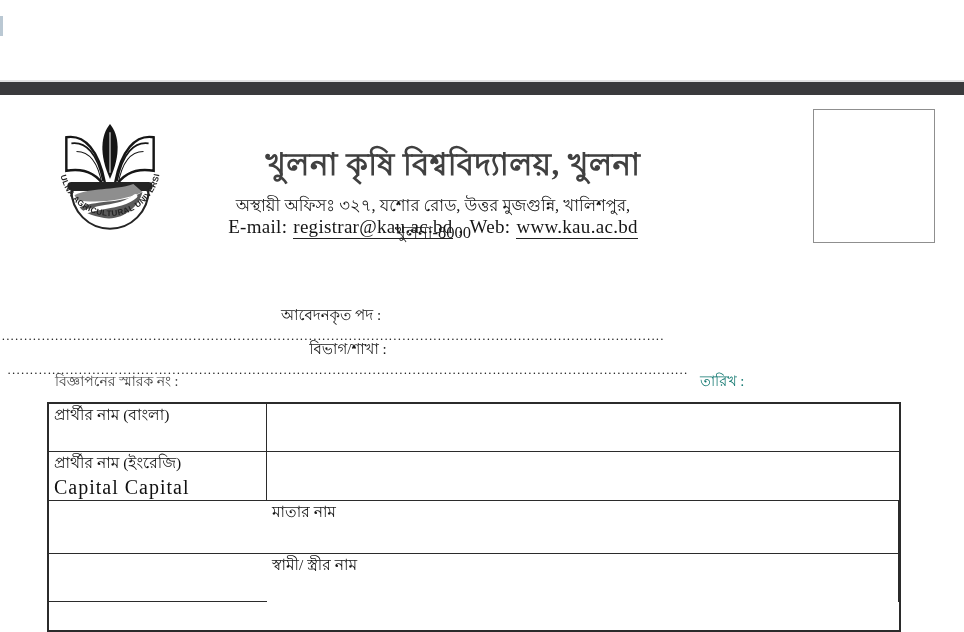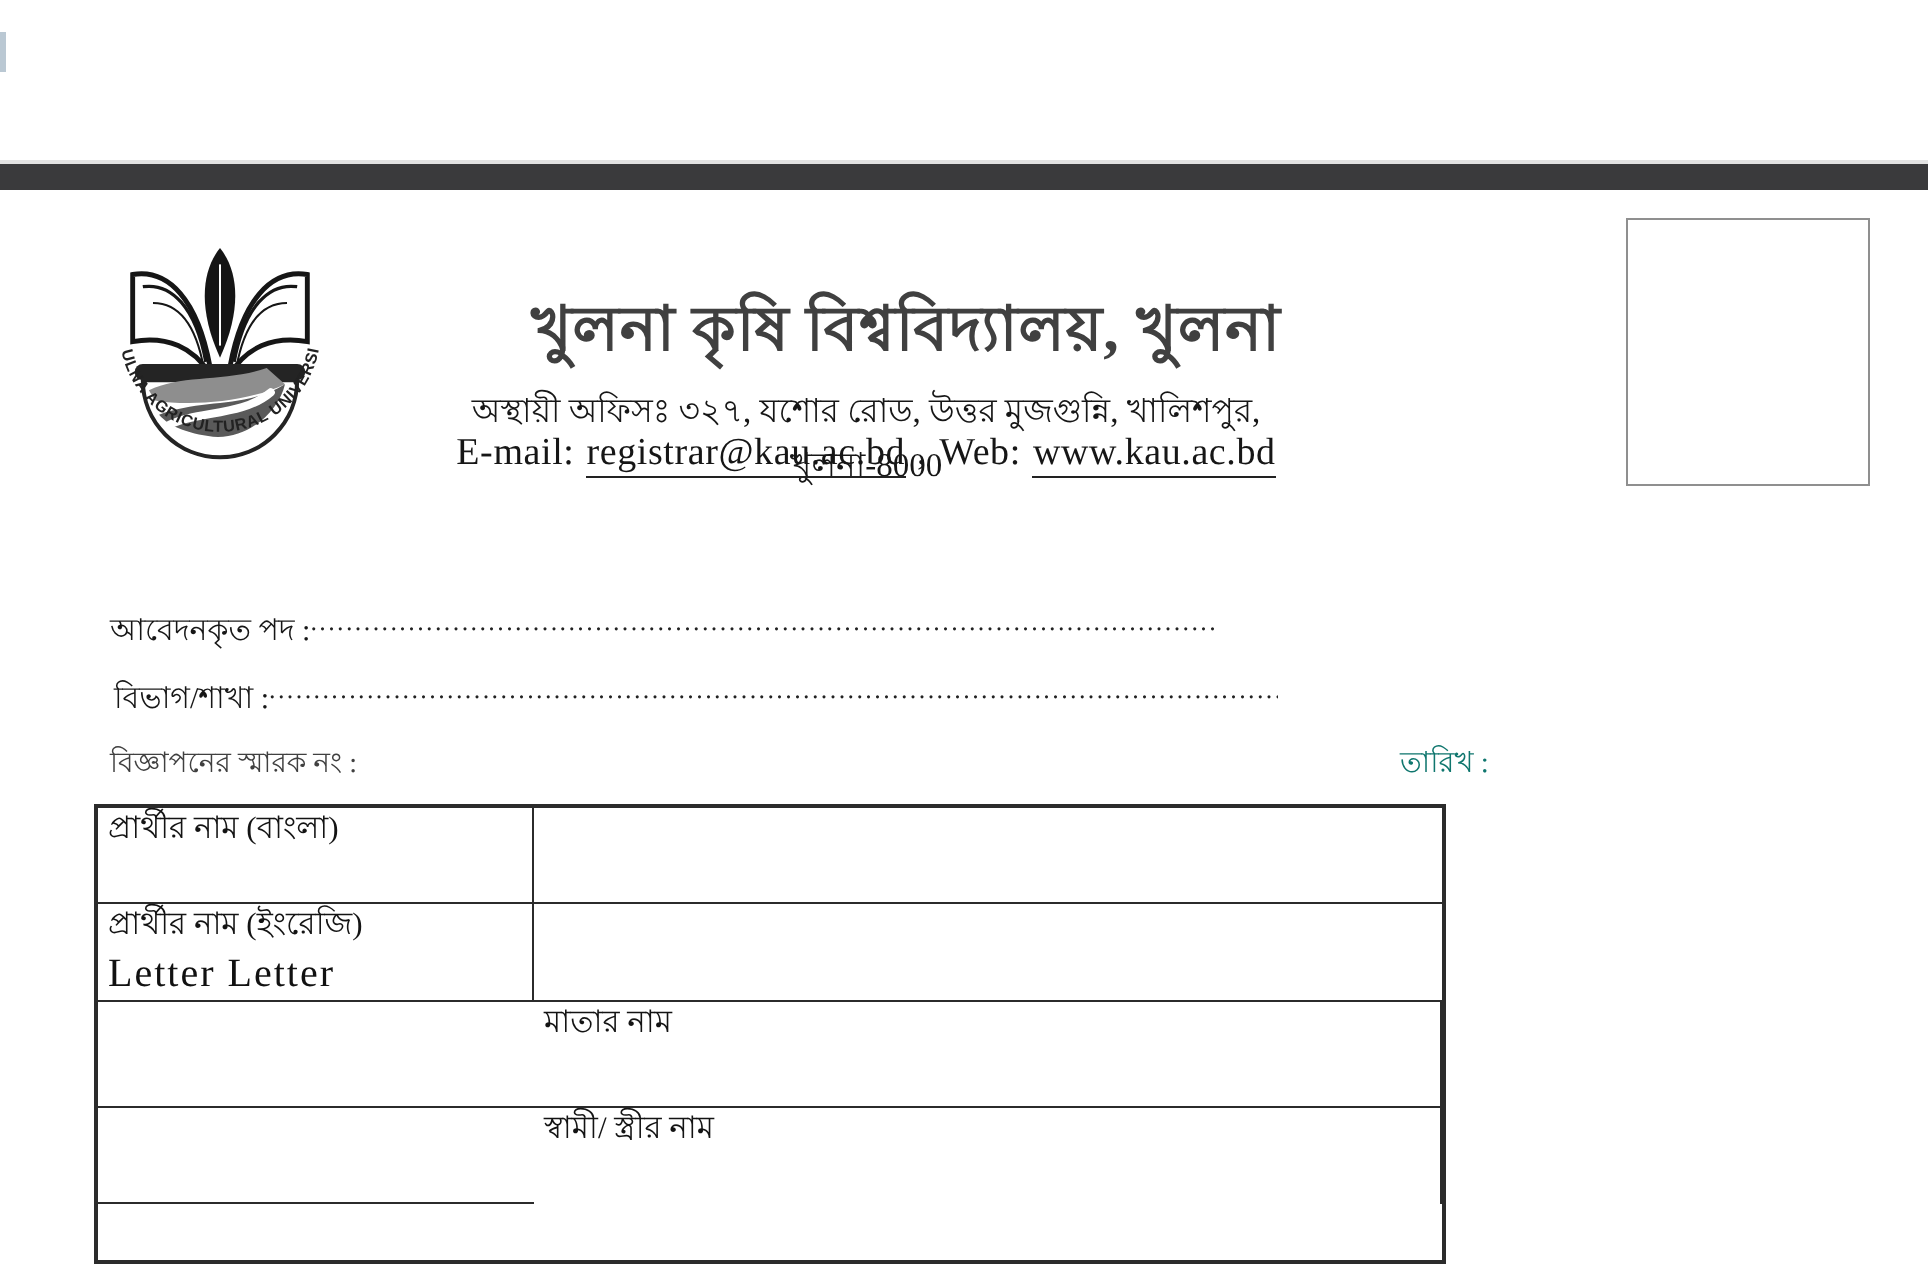--- a/index.html
+++ b/index.html
@@ -41,44 +41,45 @@
     font-family: "Liberation Serif", serif; letter-spacing: 0.3px;
   }
   .contact .lnk { border-bottom: 1.5px solid #222; padding-bottom: 1px; text-align: right; }
   .contact .sp  { display: inline-block; width: 6px; }
   .photo-box {
     position: absolute; left: 813px; top: 109px; width: 122px; height: 134px;
     border: 1px solid #8f8f8f; background: #fff;
   }
   
   .fill-line {
-    position: absolute; display: flex; align-items: flex-start;
+    position: absolute; display: flex; align-items: center;
     font-size: 15px; color: #161616;
     font-family: "Liberation Serif", "DejaVu Sans", serif;
+    flex-direction: column;
   }
   .fill-line .lbl { white-space: nowrap; flex: 0 0 auto; }
   .fill-line .dots {
     flex: 1 1 auto; overflow: hidden; white-space: nowrap;
     font-size: 13px; letter-spacing: 1.2px; color: #222;
   }
   #line-post { left: 55px; top: 303px; width: 552px; }
   #line-dept { left: 57px; top: 337px; width: 582px; }
   .memo-label {
     position: absolute; left: 55px; top: 370px;
     font-size: 14px; color: #404040;
     font-family: "Liberation Serif", "DejaVu Sans", serif;
   }
   .date-label {
     position: absolute; left: 700px; top: 370px;
     font-size: 14.5px; color: #0f766e;
     font-family: "Liberation Serif", "DejaVu Sans", serif;
   }
   
   .app-table {
-    position: absolute; left: 47px; top: 402px; width: 676px; height: 230px;
+    position: absolute; left: 47px; top: 402px; width: 854px; height: 230px;
     display: grid;
     grid-template-columns: 218px 1fr;
     grid-template-rows: 48px 49px 53px 48px 42px;
     border: 2px solid #2b2b2b;
     overflow: hidden;
     background: #fff;
   }
   .app-table .cell {
     border-bottom: 1.5px solid #2b2b2b;
     padding: 1px 4px 0 5px;
@@ -150,21 +151,21 @@
 <div class="date-label">তারিখ :</div>
 
 <div class="app-table">
   <div class="cell label-cell">
     <span>প্রার্থীর নাম (বাংলা)</span>
   </div>
   <div class="cell"></div>
 
   <div class="cell label-cell">
     <span>প্রার্থীর নাম (ইংরেজি)</span>
-    <div class="row-note">Letter Letter</div>
+    <div class="row-note">Capital Capital</div>
   </div>
   <div class="cell"></div>
 
   <div class="cell"></div>
 
   <div class="cell label-cell">
     <span>মাতার নাম</span>
   </div>
   <div class="cell"></div>
 

